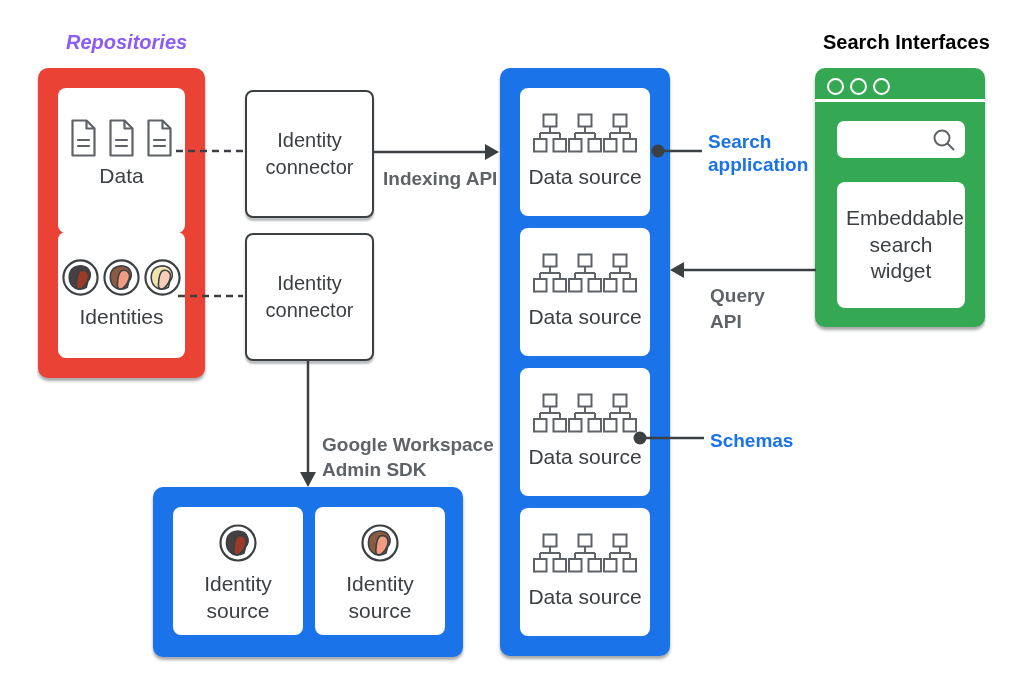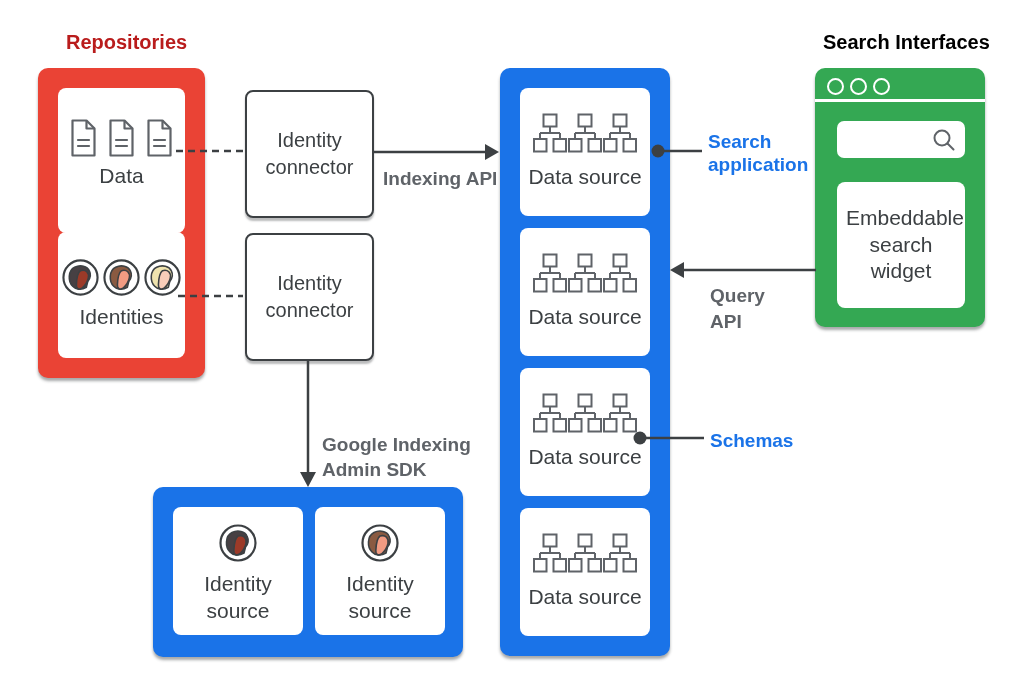--- a/index.html
+++ b/index.html
@@ -1,20 +1,20 @@
 <!DOCTYPE html>
 <html><head>
 <meta charset="utf-8">
 <style>
   html,body{margin:0;padding:0;background:#fff;}
   .canvas{position:relative;width:1024px;height:694px;background:#ffffff;
           font-family:"Liberation Sans",sans-serif;overflow:hidden;}
 
   .section-title{position:absolute;font-size:20px;font-weight:700;white-space:nowrap;}
-  .title-red{color:#b91c1c;}
+  .title-red{color:#8b5cf6;font-style:italic;}
   .title-blue{color:#1A73E8;}
   .title-green{color:#000000;}
 
   .container{position:absolute;border-radius:10px;box-shadow:0 3px 3px rgba(60,64,67,.45);}
   .bg-red{background:#EA4335;}
   .bg-blue{background:#1A73E8;}
   .bg-green{background:#34A853;}
 
   .card{position:absolute;background:#fff;border-radius:8px;display:flex;
         flex-direction:column;align-items:center;}
@@ -235,21 +235,21 @@
       <svg width="40" height="40" viewBox="0 0 40 40" style="margin-top:16px;">
         <circle cx="20" cy="20" r="17.5" fill="#fff" stroke="#3C4043" stroke-width="2.2"></circle>
         <path d="M12 29 C7 24 7 13 14 9.5 C20 6.5 27 8.5 29 13 C31 17 30 21 27.5 24 L26 30 C21 33 15 32.5 12 29 Z" fill="#8A5A41" stroke="#3C4043" stroke-width="1.6"></path>
         <path d="M20 13 C25.5 11.5 29 15 28 20.5 C27 25.5 24.5 28.5 21.5 31 C18.5 33 15.5 31.5 15.8 27.5 C16 22.5 16.5 15.5 20 13 Z" fill="#F29B82" stroke="#3C4043" stroke-width="1.6"></path>
       </svg>
       <div class="card-label" style="margin-top:8px;width:95px;">Identity source</div>
     </div>
   </div>
 
   <div class="annot annot-gray" style="left:383px;top:166px;white-space:nowrap;">Indexing API</div>
-  <div class="annot annot-gray" style="left:322px;top:432px;width:200px;">Google Indexing Admin SDK</div>
+  <div class="annot annot-gray" style="left:322px;top:432px;width:200px;">Google Workspace Admin SDK</div>
   <div class="annot annot-blue" style="left:708px;top:130px;width:120px;line-height:23px;">Search application</div>
   <div class="annot annot-gray" style="left:710px;top:283px;width:90px;line-height:26px;">Query API</div>
   <div class="annot annot-blue" style="left:710px;top:428px;white-space:nowrap;">Schemas</div>
 
   <svg class="overlay" width="1024" height="694" viewBox="0 0 1024 694">
 
     <path d="M176 151 H243" stroke="#3C4043" stroke-width="2.5" stroke-dasharray="7 5" fill="none"></path>
 
     <path d="M178 296 H243" stroke="#3C4043" stroke-width="2.5" stroke-dasharray="7 5" fill="none"></path>
 

